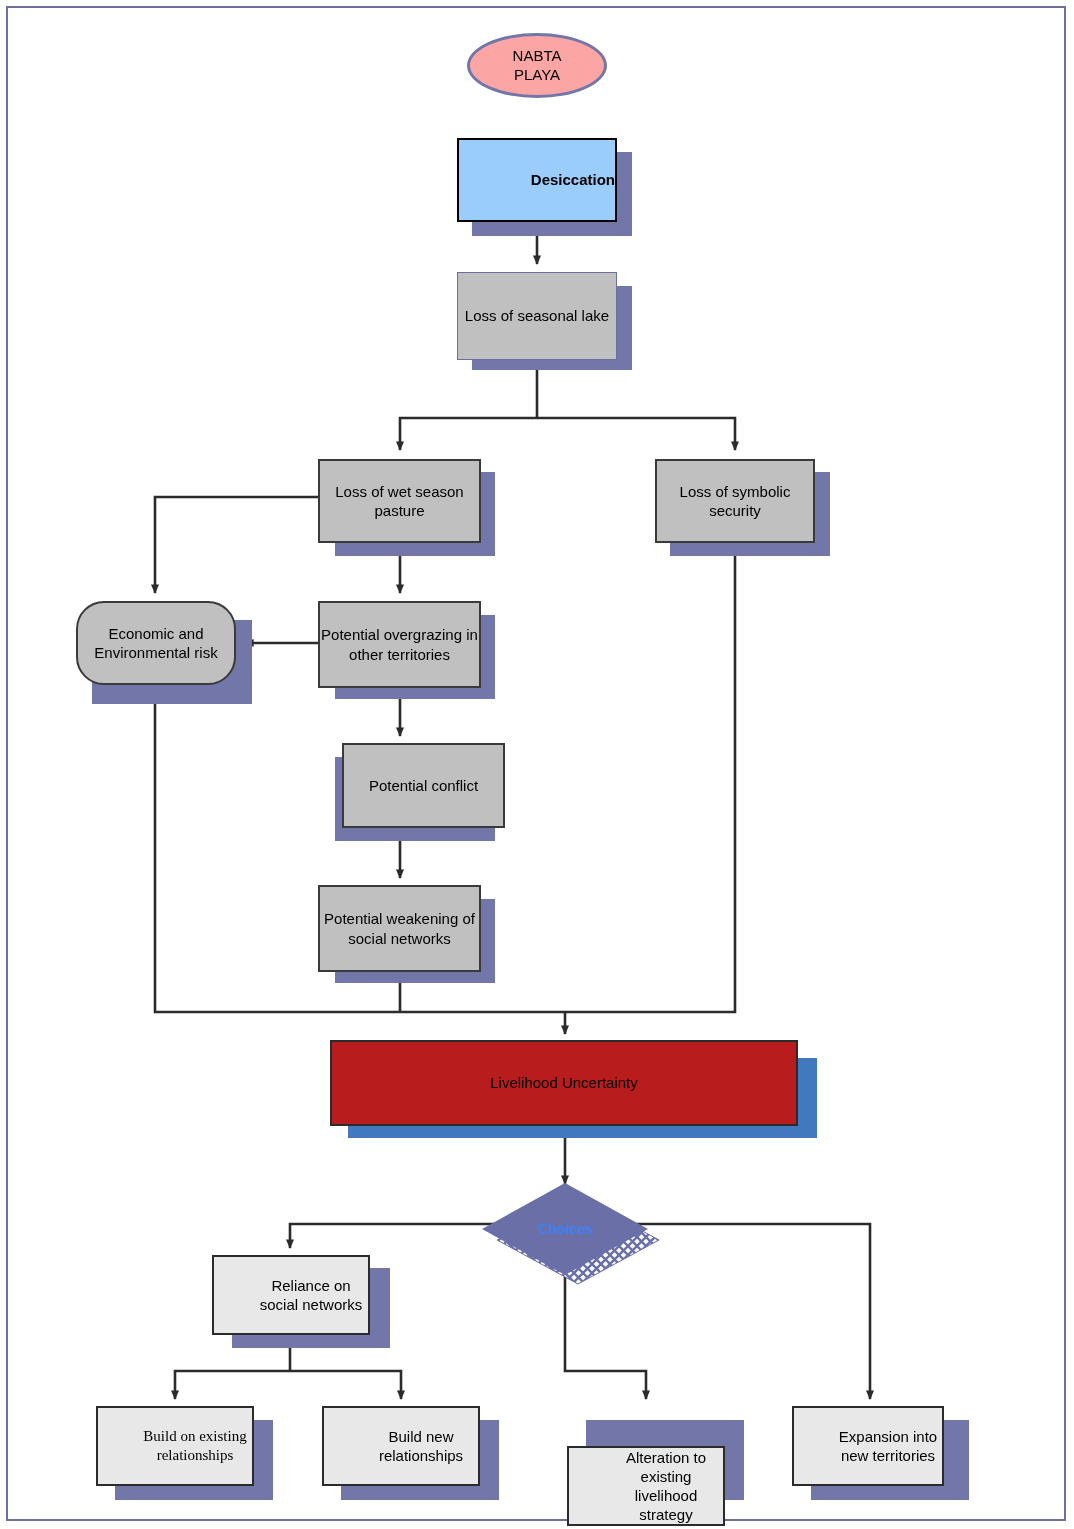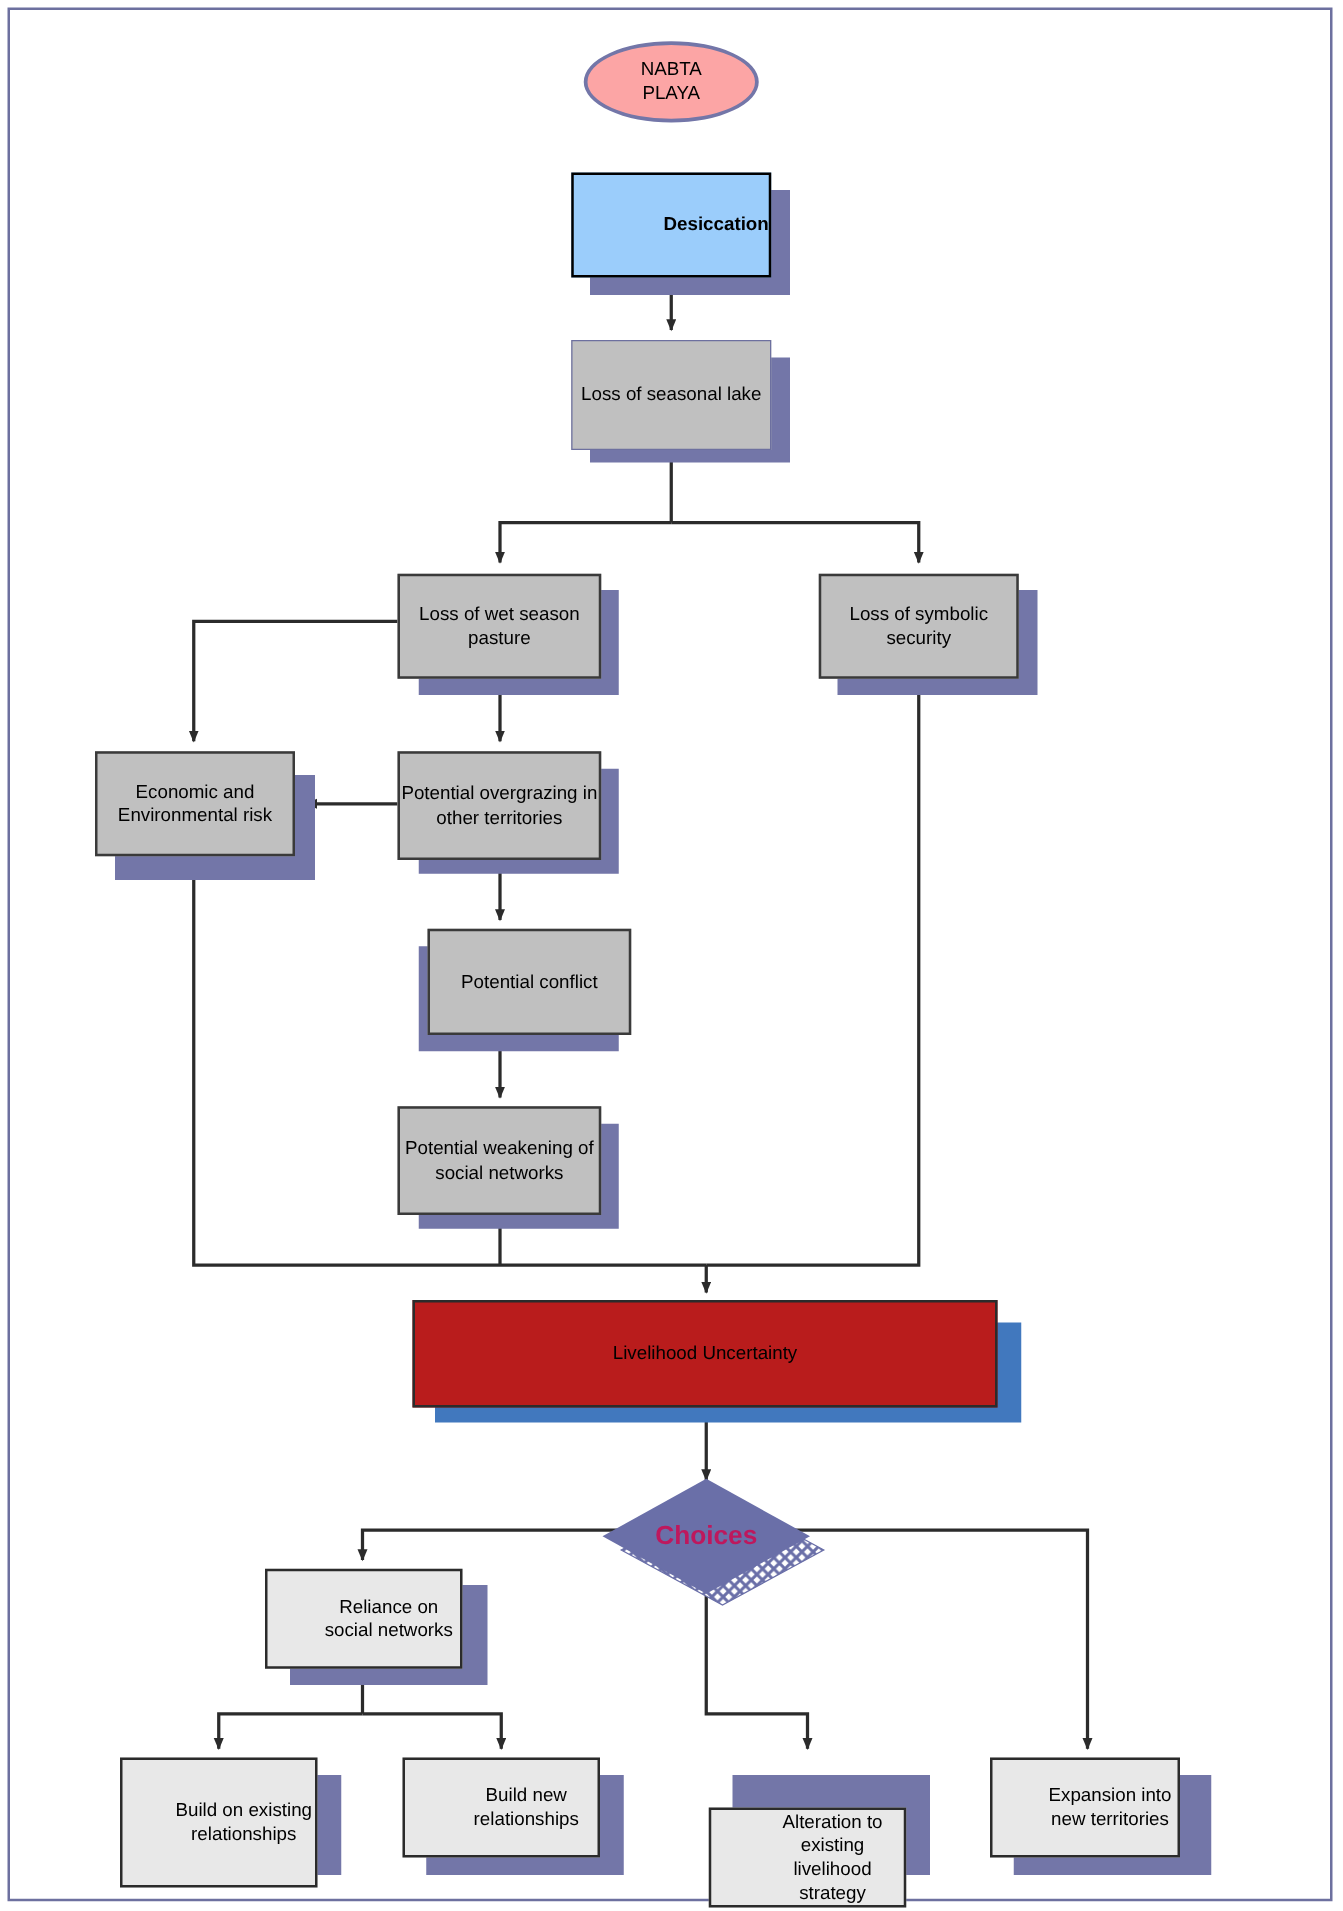--- a/index.html
+++ b/index.html
@@ -87,22 +87,22 @@
     background: #fca5a5;
     border: 3px solid #7376a8;
     border-radius: 50%;
     font-size: 15px;
     font-weight: normal;
     line-height: 1.22;
   }
   .diamond-label {
     position: absolute;
     z-index: 6;
-    color: #be185d;
-    font-size: 21px;
+    color: #3b82f6;
+    font-size: 14px;
     font-weight: bold;
     display: flex;
     align-items: center;
     justify-content: center;
     text-align: center;
     pointer-events: none;
   }
   .node span { display: block; width: 100%; }
 </style>
 </head>
@@ -188,21 +188,21 @@
   </div>
 
   <div class="node box-gray" style="left:318px; top:459px; width:163px; height:84px;">
     <span>Loss of wet season pasture</span>
   </div>
 
   <div class="node box-gray" style="left:655px; top:459px; width:160px; height:84px;">
     <span>Loss of symbolic security</span>
   </div>
 
-  <div class="node box-gray" style="left:76px; top:601px; width:160px; height:84px;">
+  <div class="node box-gray" style="left:76px; top:601px; width:160px; height:84px;border-radius:28px;">
     <span>Economic and Environmental risk</span>
   </div>
 
   <div class="node box-gray" style="left:318px; top:601px; width:163px; height:87px;">
     <span>Potential overgrazing in other territories</span>
   </div>
 
   <div class="node box-gray" style="left:318px; top:743px; width:163px; height:85px;margin-left:24px;">
     <span>Potential conflict</span>
   </div>
@@ -229,21 +229,21 @@
     <polygon points="85,2 168,48 85,94 2,48" fill="#6a6fa8"></polygon>
   </svg>
   <div class="diamond-label" style="left:480px; top:1181px; width:170px; height:96px;">
     <span>Choices</span>
   </div>
 
   <div class="node box-light" style="left:212px; top:1255px; width:158px; height:80px;">
     <span>Reliance on social networks</span>
   </div>
 
-  <div class="node box-light" style="left:96px; top:1406px; width:158px; height:104px;">
+  <div class="node box-light" style="left:96px; top:1406px; width:158px; height:80px;font-family:Liberation Serif, serif;">
     <span>Build on existing relationships</span>
   </div>
 
   <div class="node box-light" style="left:322px; top:1406px; width:158px; height:80px;">
     <span>Build new relationships</span>
   </div>
 
   <div class="node box-light" style="left:567px; top:1406px; width:158px; height:80px;margin-top:40px;">
     <span>Alteration to existing livelihood strategy</span>
   </div>

